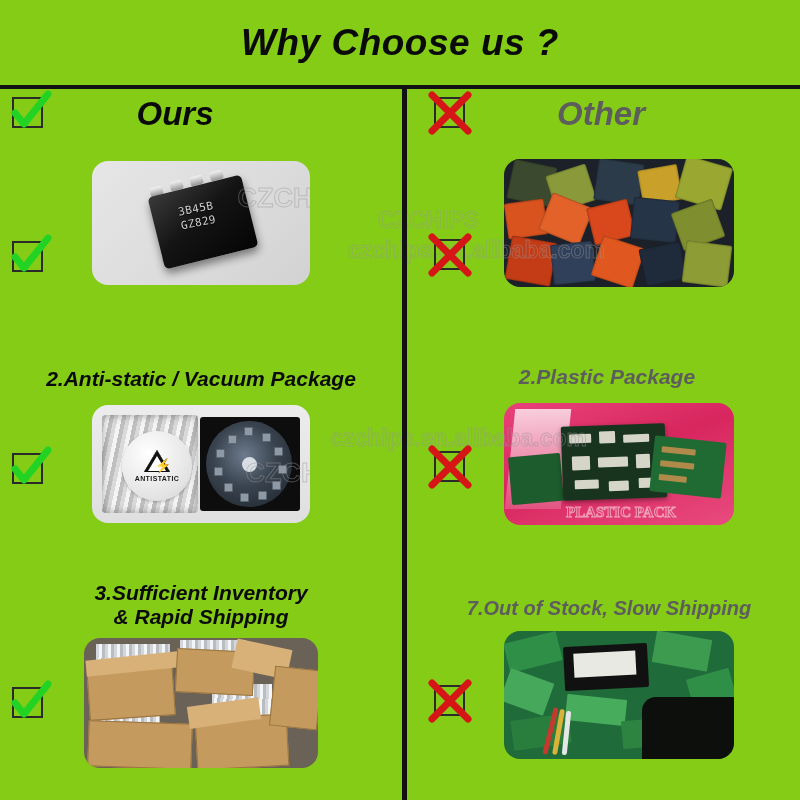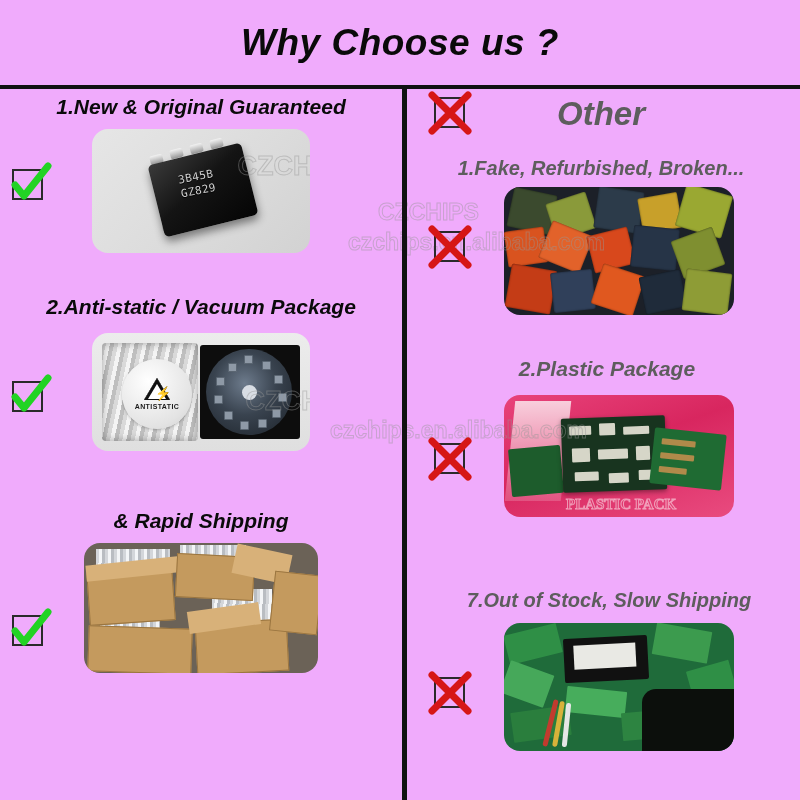--- a/index.html
+++ b/index.html
@@ -2,21 +2,21 @@
 <html><head>
 <meta charset="utf-8">
 <style>
   * { box-sizing: border-box; margin: 0; padding: 0; }
   html, body {
     width: 800px; height: 800px;
     background: #ffffff;
     font-family: "Liberation Sans", sans-serif;
     overflow: hidden;
   }
-  #page { position: relative; width: 800px; height: 800px; background:#f0abfc; }
+  #page { position: relative; width: 800px; height: 800px; background:#84cc16; }
 
   
   .header {
     position: absolute; top: 0; left: 0; width: 800px; height: 85px;
     display: flex; align-items: center; justify-content: center;
   }
   .header-title {
     font-size: 37px; font-weight: bold; font-style: italic;
     color: #0a0a0a; letter-spacing: 0.5px;
   }
@@ -209,23 +209,31 @@
   <div class="header">
     <div class="header-title">Why Choose us ?</div>
   </div>
   <div class="hrule"></div>
   <div class="vrule"></div>
 
   <div class="columns">
 
     <div class="col col-ours">
 
+      <div class="col-head">
+        <div class="markbox" style="left:8px; top:4px;">
+          <div class="box"></div>
+          <svg width="40" height="40" viewBox="0 0 40 40">
+            <path d="M7 20 L16 31 L40 1" fill="none" stroke="#22d324" stroke-width="7" stroke-linecap="round" stroke-linejoin="round"></path>
+          </svg>
+        </div>
+        <div class="col-head-label">Ours</div>
+      </div>
 
       <div class="row" style="height:204px;">
-        <div class="row-title" style="font-size:21px; padding-top:6px;">1.New &amp; Original Guaranteed</div>
         <div class="markbox" style="left:8px; top:76px;">
           <div class="box"></div>
           <svg width="40" height="40" viewBox="0 0 40 40">
             <path d="M7 20 L16 31 L40 1" fill="none" stroke="#22d324" stroke-width="7" stroke-linecap="round" stroke-linejoin="round"></path>
           </svg>
         </div>
         <div class="photo-wrap" style="margin-top:10px;">
           <div class="photo ph-chip" style="width:218px; height:124px;">
             <span class="pin" style="left:58px;  top:26px; transform:rotate(-14deg);"></span>
             <span class="pin" style="left:78px;  top:20px; transform:rotate(-14deg);"></span>
@@ -280,20 +288,21 @@
                 <div class="reel-hub"></div>
               </div>
             </div>
             <div class="wm wm-a" style="right:-54px; bottom:34px;">CZCHIPS</div>
           </div>
         </div>
       </div>
 
       <div class="row" style="height:233px;">
         <div class="row-title" style="font-size:21px; padding-top:4px;">
+          <div>3.Sufficient Inventory</div>
           <div>&amp; Rapid Shipping</div>
         </div>
         <div class="markbox" style="left:8px; top:106px;">
           <div class="box"></div>
           <svg width="40" height="40" viewBox="0 0 40 40">
             <path d="M7 20 L16 31 L40 1" fill="none" stroke="#22d324" stroke-width="7" stroke-linecap="round" stroke-linejoin="round"></path>
           </svg>
         </div>
         <div class="photo-wrap" style="margin-top:10px;">
           <div class="photo ph-box" style="width:234px; height:130px;">
@@ -320,21 +329,20 @@
         <div class="markbox" style="left:28px; top:4px;">
           <div class="box"></div>
           <svg width="40" height="40" viewBox="0 0 40 40">
             <path d="M2 2 L38 38 M38 2 L2 38" fill="none" stroke="#d61616" stroke-width="7" stroke-linecap="round"></path>
           </svg>
         </div>
         <div class="col-head-label">Other</div>
       </div>
 
       <div class="row" style="height:204px;">
-        <div class="row-title" style="font-size:20px; padding-top:6px;">1.Fake, Refurbished, Broken...</div>
         <div class="markbox" style="left:28px; top:76px;">
           <div class="box"></div>
           <svg width="40" height="40" viewBox="0 0 40 40">
             <path d="M2 2 L38 38 M38 2 L2 38" fill="none" stroke="#d61616" stroke-width="7" stroke-linecap="round"></path>
           </svg>
         </div>
         <div class="photo-wrap" style="margin-top:8px; padding-left:36px;">
           <div class="photo ph-fake" style="width:230px; height:128px;">
             <i style="left:6px;   top:4px;   width:44px; height:40px; background:#3b4a2e; transform:rotate(12deg);"></i>
             <i style="left:46px;  top:10px;  width:42px; height:38px; background:#8a9a3a; transform:rotate(-18deg);"></i>

